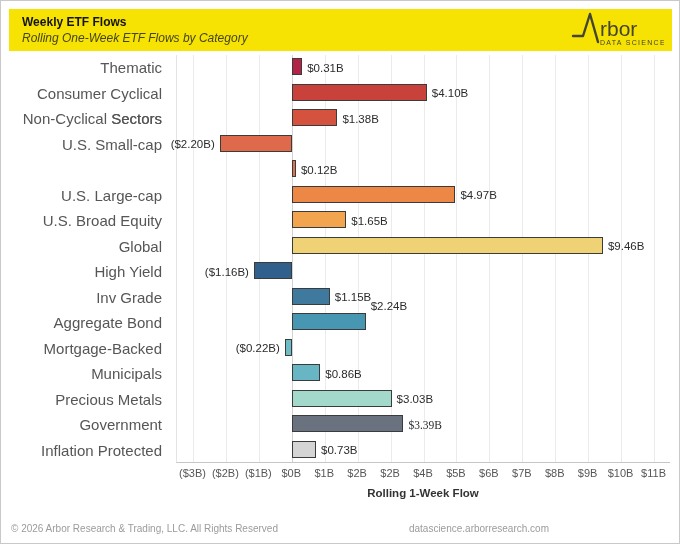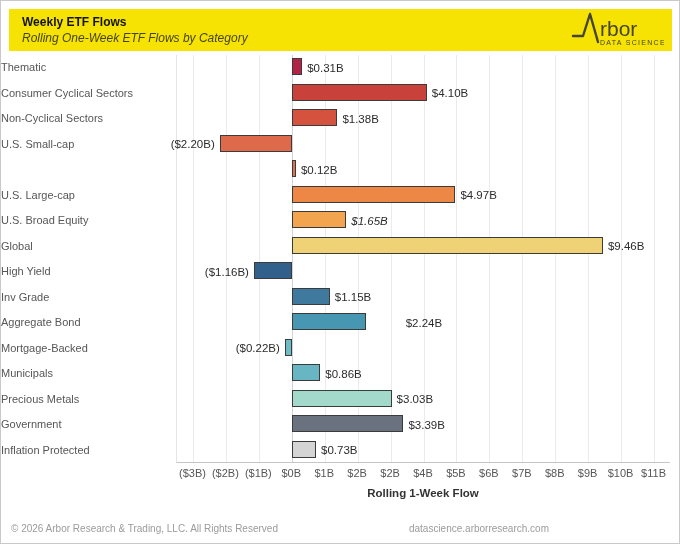--- a/index.html
+++ b/index.html
@@ -15,22 +15,22 @@
     background:#f6e203; display:flex; align-items:center;
   }
   .header-text { padding-left:13px; }
   .hdr-title { font-size:12px; font-weight:bold; color:#141414; line-height:17px; }
   .hdr-sub { font-size:12px; font-style:italic; color:#45451c; line-height:15px; }
   .logo { margin-left:auto; margin-right:8px; }
   
   .chart { position:absolute; left:0; top:54px; width:680px; height:460px; }
   .ylabels { position:absolute; left:0; top:0; width:168px; height:408px; }
   .ylabel {
-    position:absolute; right:0; width:168px; text-align:left;
-    font-size:11px; color:#565656; padding-right:7px;
+    position:absolute; right:0; width:168px; text-align:right;
+    font-size:15px; color:#565656; padding-right:7px;
   }
   .plot {
     position:absolute; left:175px; top:0; width:494px; height:408px;
     border-bottom:1px solid #c6c6c6; border-left:1px solid #e4e4e4;
   }
   .gridline { position:absolute; top:0; bottom:0; width:1px; background:#ebebeb; }
   .gridline.zero { background:#d2d2d2; }
   .bar { position:absolute; height:17px; border:1px solid #3b3b3b; }
   .vlabel {
     position:absolute; font-size:11.5px; color:#2b2b2b; white-space:nowrap;
@@ -112,37 +112,37 @@
         <div class="vlabel" style="top: 25.5px; height: 25.5px; left: calc(50.6667% + 5px);">$4.10B</div>
         <div class="bar" style="top: 54.25px; left: 23.3333%; width: 9.2%; background: rgb(213, 82, 63); border-color: rgb(59, 59, 59);"></div>
         <div class="vlabel" style="top: 51px; height: 25.5px; left: calc(32.5333% + 5px);">$1.38B</div>
         <div class="bar" style="top: 79.75px; left: 8.66667%; width: 14.6667%; background: rgb(223, 106, 75); border-color: rgb(59, 59, 59);"></div>
         <div class="vlabel" style="top: 76.5px; height: 25.5px; right: calc(91.3333% + 5px);">($2.20B)</div>
         <div class="bar" style="top: 105.25px; left: 23.3333%; width: 0.8%; background: rgb(224, 113, 78); border-color: rgb(59, 59, 59);"></div>
         <div class="vlabel" style="top: 102px; height: 25.5px; left: calc(24.1333% + 5px);">$0.12B</div>
         <div class="bar" style="top: 130.75px; left: 23.3333%; width: 33.1333%; background: rgb(236, 135, 70); border-color: rgb(59, 59, 59);"></div>
         <div class="vlabel" style="top: 127.5px; height: 25.5px; left: calc(56.4667% + 5px);">$4.97B</div>
         <div class="bar" style="top: 156.25px; left: 23.3333%; width: 11%; background: rgb(242, 164, 78); border-color: rgb(59, 59, 59);"></div>
-        <div class="vlabel" style="top: 153px; height: 25.5px; left: calc(34.3333% + 5px); font-style: italic;">$1.65B</div>
+        <div class="vlabel" style="top: 153px; height: 25.5px; left: calc(34.3333% + 5px);">$1.65B</div>
         <div class="bar" style="top: 181.75px; left: 23.3333%; width: 63.0667%; background: rgb(240, 210, 118); border-color: rgb(59, 59, 59);"></div>
         <div class="vlabel" style="top: 178.5px; height: 25.5px; left: calc(86.4% + 5px);">$9.46B</div>
         <div class="bar" style="top: 207.25px; left: 15.6%; width: 7.73333%; background: rgb(49, 96, 141); border-color: rgb(59, 59, 59);"></div>
         <div class="vlabel" style="top: 204px; height: 25.5px; right: calc(84.4% + 5px); margin-left: 24px;">($1.16B)</div>
         <div class="bar" style="top: 232.75px; left: 23.3333%; width: 7.66667%; background: rgb(63, 122, 158); border-color: rgb(59, 59, 59);"></div>
         <div class="vlabel" style="top: 229.5px; height: 25.5px; left: calc(31% + 5px);">$1.15B</div>
         <div class="bar" style="top: 258.25px; left: 23.3333%; width: 14.9333%; background: rgb(71, 150, 178); border-color: rgb(59, 59, 59);"></div>
-        <div class="vlabel" style="top: 255px; height: 25.5px; left: calc(38.2667% + 5px); margin-left: 35px;">$2.24B</div>
+        <div class="vlabel" style="top: 238px; height: 25.5px; left: calc(38.2667% + 5px);">$2.24B</div>
         <div class="bar" style="top: 283.75px; left: 21.8667%; width: 1.46667%; background: rgb(111, 189, 196); border-color: rgb(59, 59, 59);"></div>
         <div class="vlabel" style="top: 280.5px; height: 25.5px; right: calc(78.1333% + 5px);">($0.22B)</div>
         <div class="bar" style="top: 309.25px; left: 23.3333%; width: 5.73333%; background: rgb(104, 182, 195); border-color: rgb(59, 59, 59);"></div>
         <div class="vlabel" style="top: 306px; height: 25.5px; left: calc(29.0667% + 5px);">$0.86B</div>
         <div class="bar" style="top: 334.75px; left: 23.3333%; width: 20.2%; background: rgb(162, 217, 203); border-color: rgb(59, 59, 59);"></div>
         <div class="vlabel" style="top: 331.5px; height: 25.5px; left: calc(43.5333% + 5px);">$3.03B</div>
         <div class="bar" style="top: 360.25px; left: 23.3333%; width: 22.6%; background: rgb(106, 114, 128); border-color: rgb(59, 59, 59);"></div>
-        <div class="vlabel" style="top: 357px; height: 25.5px; left: calc(45.9333% + 5px);">$3.39B</div>
+        <div class="vlabel" style="top: 357px; height: 25.5px; left: calc(45.9333% + 5px); font-family: Liberation Serif, serif;">$3.39B</div>
         <div class="bar" style="top: 385.75px; left: 23.3333%; width: 4.86667%; background: rgb(212, 212, 212); border-color: rgb(59, 59, 59);"></div>
         <div class="vlabel" style="top: 382.5px; height: 25.5px; left: calc(28.2% + 5px);">$0.73B</div>
       </div>
     <div class="xticks" id="xticks">
         <span class="xtick" style="left: 3.33333%;">($3B)</span>
         <span class="xtick" style="left: 10%;">($2B)</span>
         <span class="xtick" style="left: 16.6667%;">($1B)</span>
         <span class="xtick" style="left: 23.3333%;">$0B</span>
         <span class="xtick" style="left: 30%;">$1B</span>
         <span class="xtick" style="left: 36.6667%;">$2B</span>

